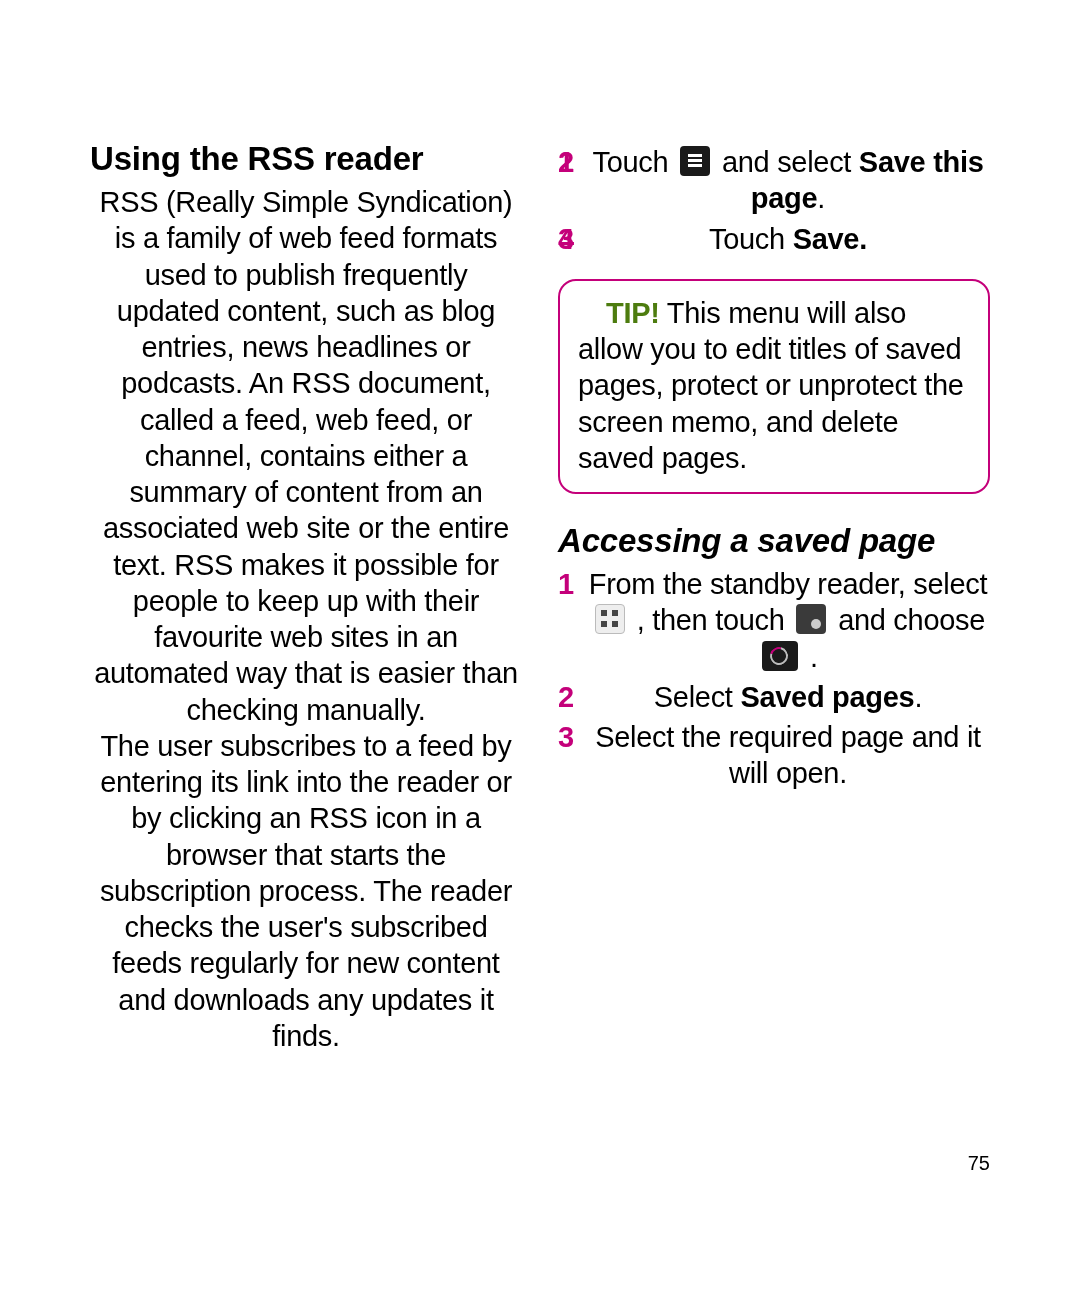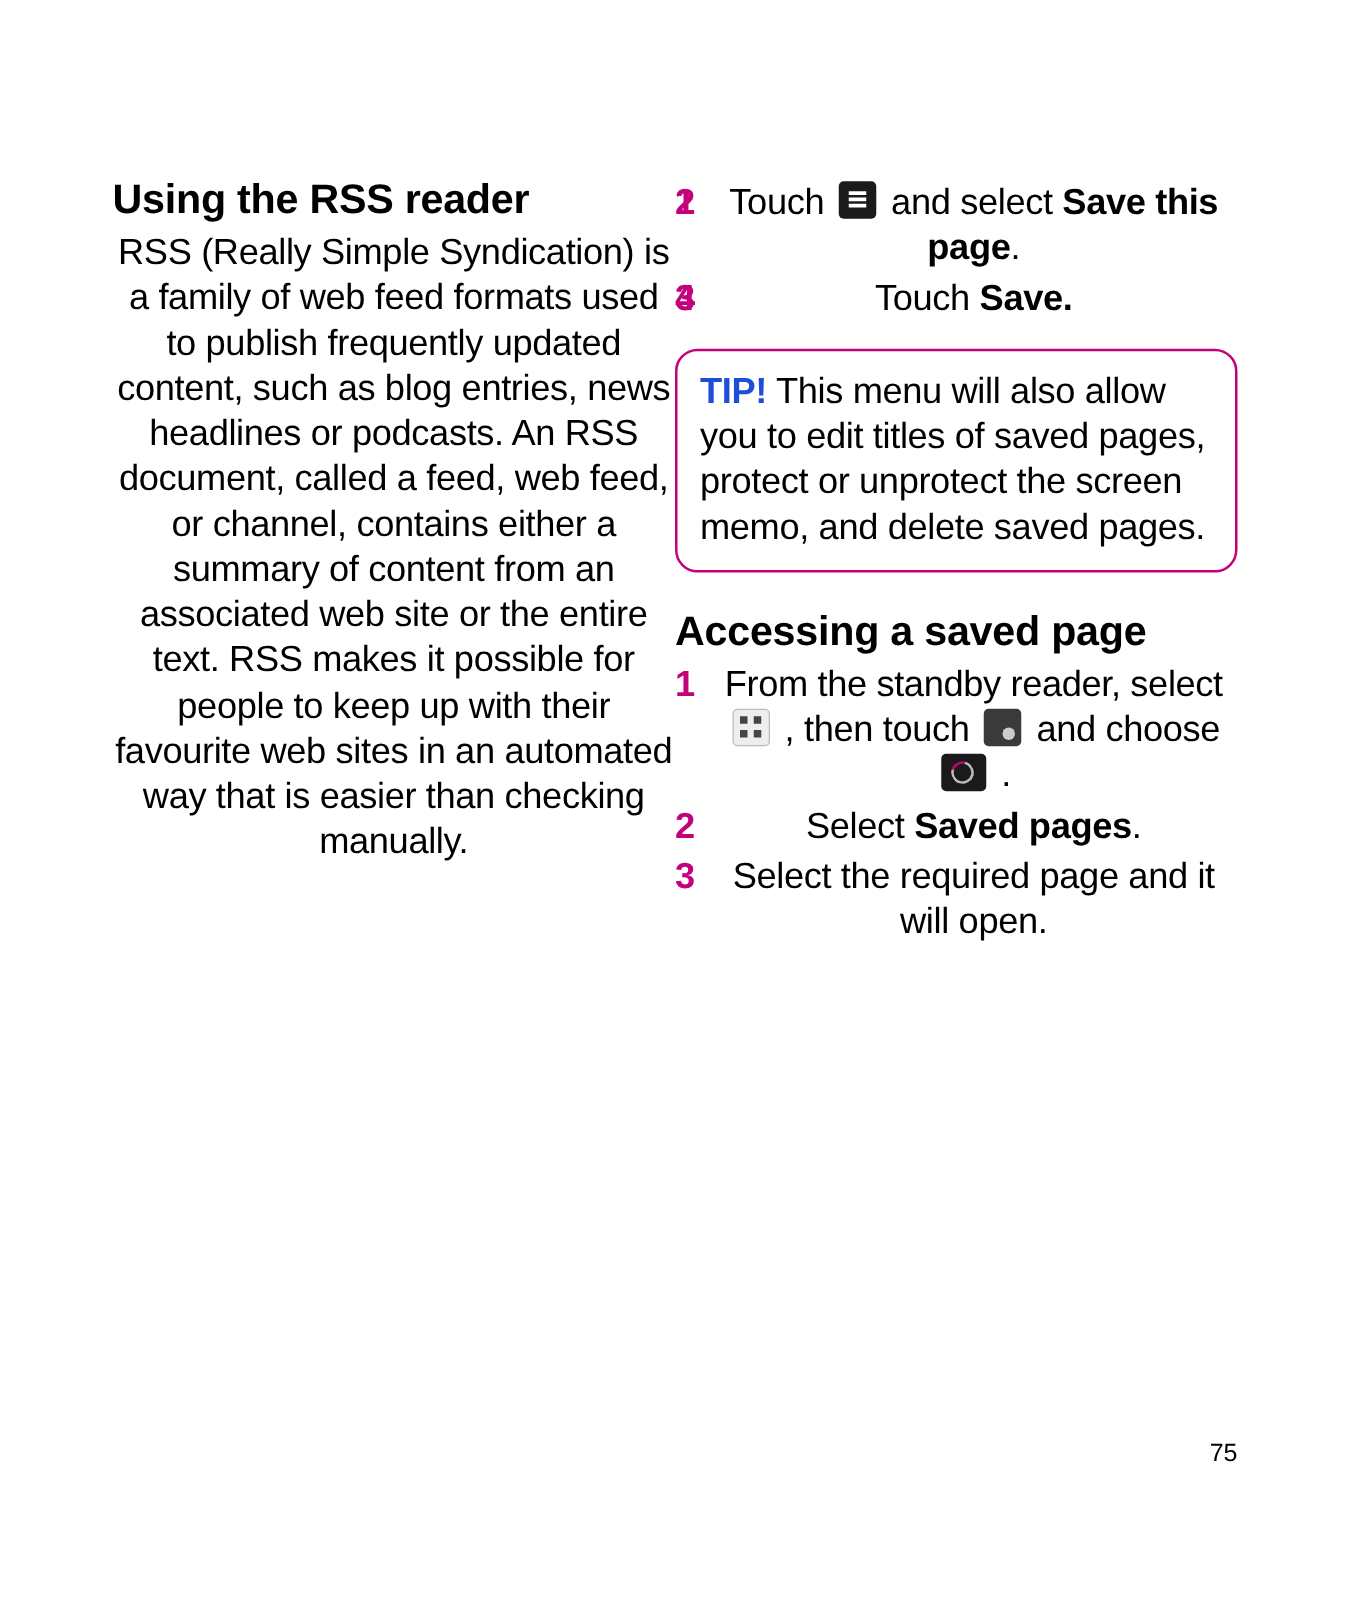--- a/index.html
+++ b/index.html
@@ -13,20 +13,21 @@
   }
   .page {
     position: relative;
     width: 1080px;
     height: 1295px;
     box-sizing: border-box;
     padding: 140px 90px 120px 90px;
   }
   .columns {
     display: flex;
+    gap: 36px;
   }
   .col {
     flex: 1;
     min-width: 0;
   }
   h2 {
     font-size: 33px;
     font-weight: 700;
     margin: 0 0 6px 0;
     letter-spacing: -0.2px;
@@ -62,23 +63,24 @@
     border: 2px solid #c4007a;
     border-radius: 18px;
     padding: 14px 18px 16px 18px;
     margin-top: 22px;
     font-size: 29px;
     line-height: 1.25;
     letter-spacing: -0.3px;
   }
   .tip-label {
     font-weight: 700;
-    color: #1d4ed8;
+    color: #4d7c0f;
+    margin-left: 28px;
   }
-  .section-gap { margin-top: 28px; }
+  .section-gap { margin-top: 28px; font-style: italic; }
   .page-num {
     position: absolute;
     right: 90px;
     bottom: 120px;
     font-size: 20px;
   }
   
   .ic {
     display: inline-block;
     vertical-align: -4px;
@@ -138,20 +140,21 @@
 </style>
 </head>
 <body>
 
 <div class="page">
   <div class="columns">
 
     <div class="col">
       <h2>Using the RSS reader</h2>
       <p class="body">RSS (Really Simple Syndication) is a family of web feed formats used to publish frequently updated content, such as blog entries, news headlines or podcasts. An RSS document, called a feed, web feed, or channel, contains either a summary of content from an associated web site or the entire text. RSS makes it possible for people to keep up with their favourite web sites in an automated way that is easier than checking manually.</p>
+      <p class="body para2">The user subscribes to a feed by entering its link into the reader or by clicking an RSS icon in a browser that starts the subscription process. The reader checks the user's subscribed feeds regularly for new content and downloads any updates it finds.</p>
     </div>
 
     <div class="col">
 
       <ol class="steps">
         <li>
           <span class="num">1</span>
         </li>
         <li>
           <span class="num">2</span>

